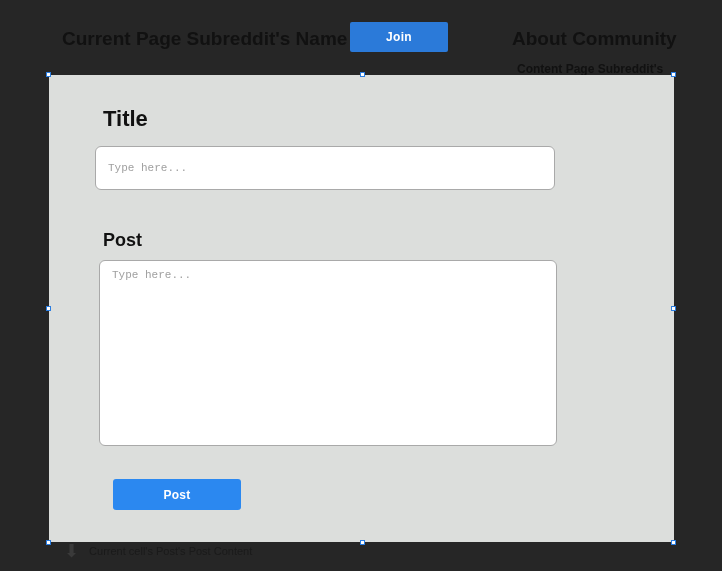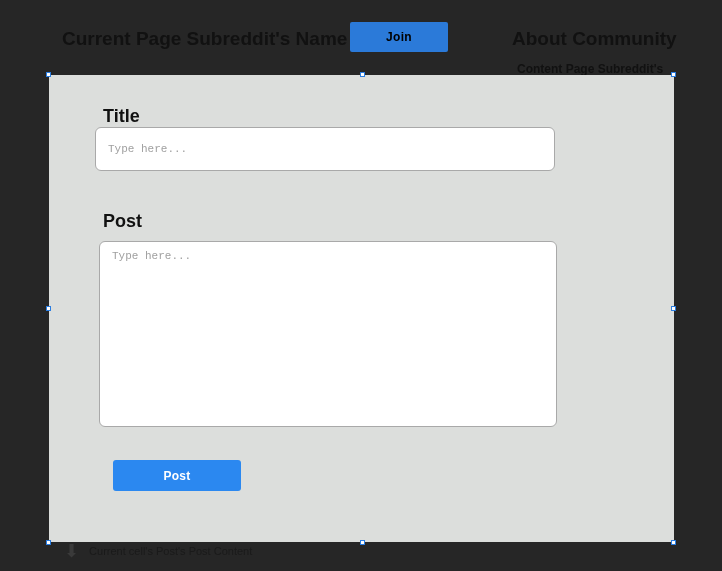--- a/index.html
+++ b/index.html
@@ -30,21 +30,21 @@
       font-weight: bold;
       color: #111;
     }
     .join-btn {
       position: absolute;
       top: 22px;
       left: 350px;
       width: 98px;
       height: 30px;
       background: #2b7ad9;
-      color: #000000;
+      color: #ffffff;
       font-size: 12px;
       font-weight: bold;
       border: none;
       border-radius: 2px;
       letter-spacing: 0.3px;
       text-align: center;
     }
     .about-title {
       position: absolute;
       top: 28px;
@@ -83,23 +83,24 @@
       top: 75px;
       left: 49px;
       width: 625px;
       height: 467px;
       background: #dcdedc;
     }
     .modal-inner {
       padding: 31px 46px 0 46px;
     }
     .label-title {
-      font-size: 18px;
-      font-weight: bold;
-      color: #111;
+      font-size: 22px;
+      font-weight: bold;
+      color: #111;
+      margin-bottom: 14px;
       margin-left: 8px;
     }
     .title-input {
       width: 460px;
       height: 44px;
       background: #ffffff;
       border: 1px solid #a9a9a9;
       border-radius: 6px;
       padding: 0 12px;
       font-size: 11px;

